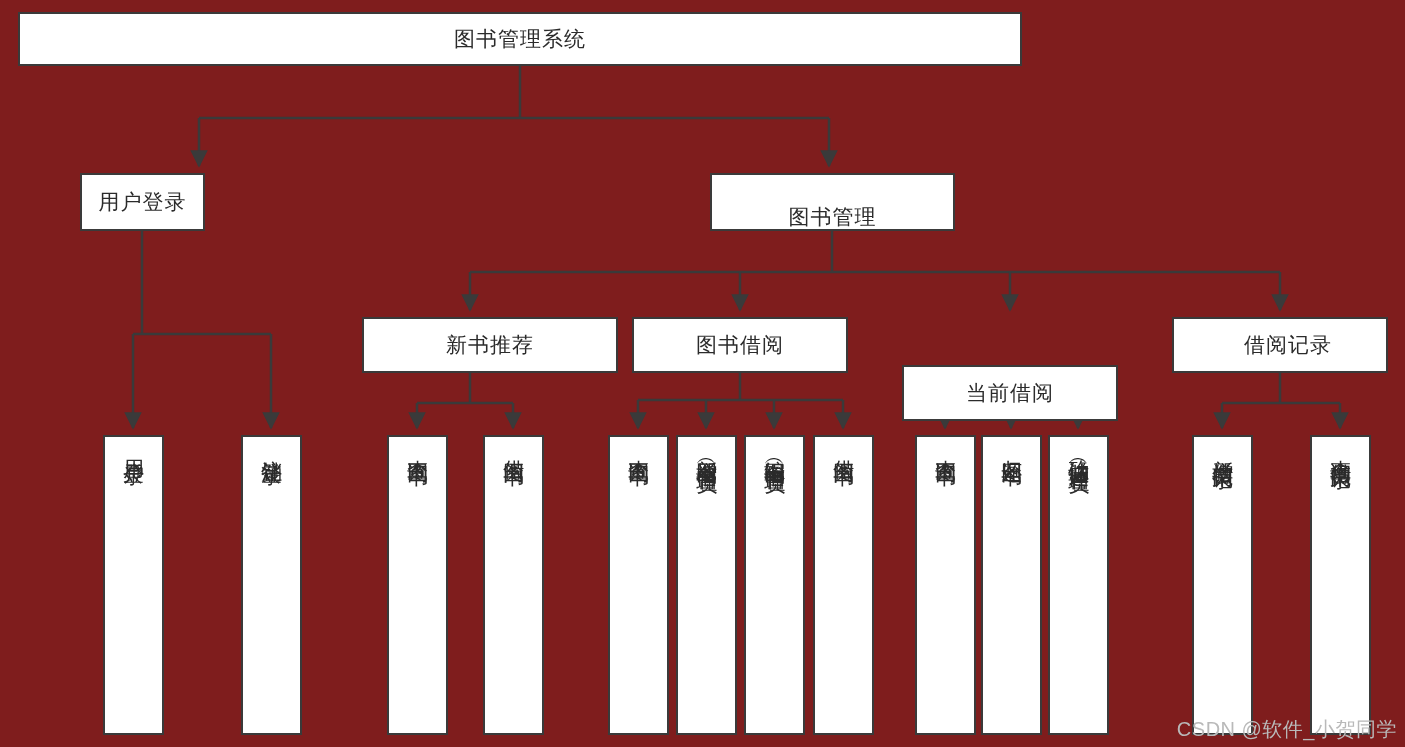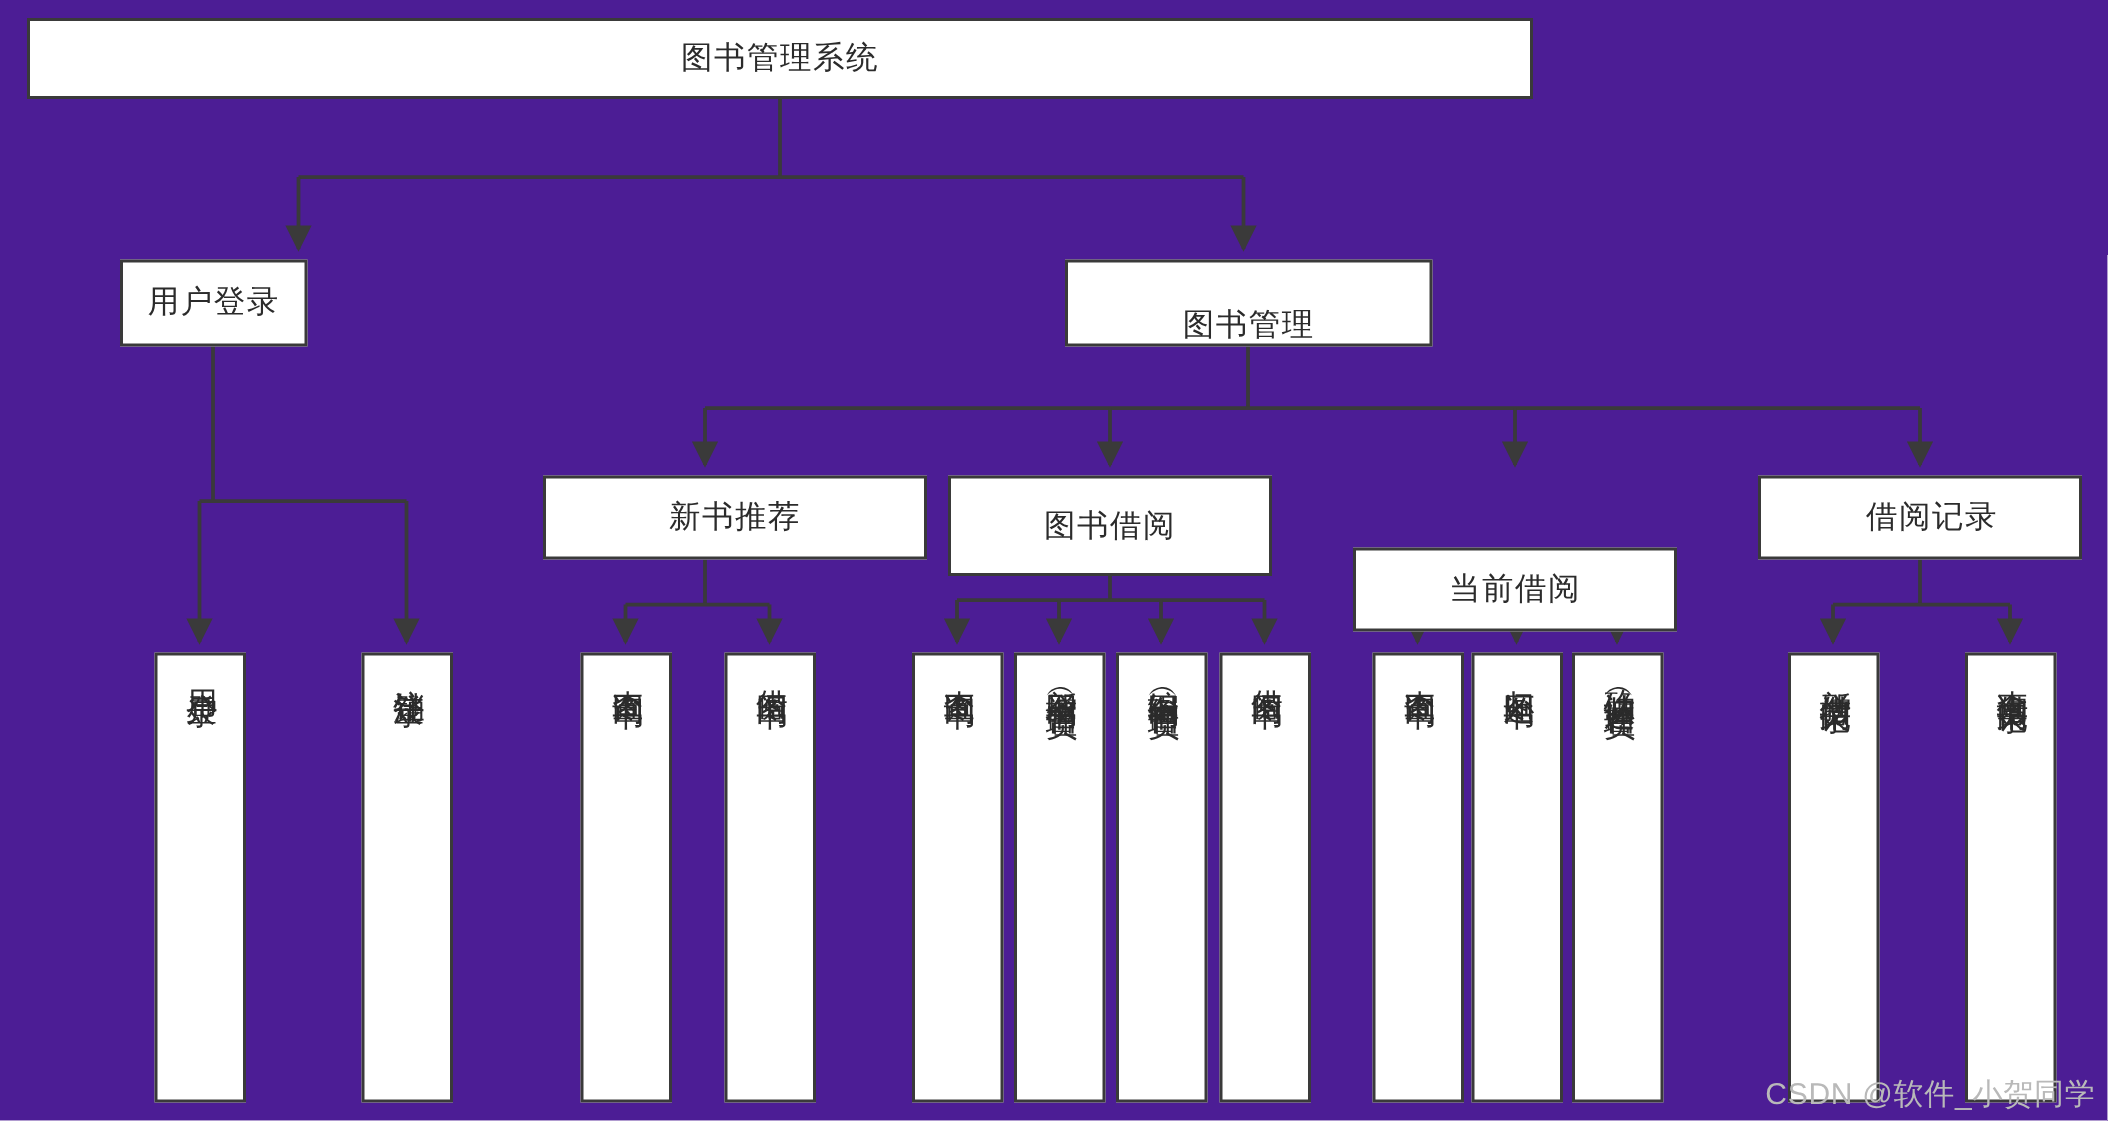--- a/index.html
+++ b/index.html
@@ -7,21 +7,21 @@
     padding: 0;
     background: #ffffff;
   }
   body {
     font-family: "Liberation Sans", "DejaVu Sans", sans-serif;
   }
   #canvas {
     position: relative;
     width: 1405px;
     height: 747px;
-    background: #4c1d95;
+    background: #7f1d1d;
     overflow: hidden;
   }
   svg.connectors {
     position: absolute;
     left: 0;
     top: 0;
     width: 1405px;
     height: 747px;
     pointer-events: none;
   }
@@ -131,21 +131,21 @@
   <div class="node horiz" style="left:80px; top:173px; width:125px; height:58px;">
     <span class="label">用户登录</span>
   </div>
   <div class="node horiz" style="left:710px; top:173px; width:245px; height:58px;align-items:flex-end;">
     <span class="label">图书管理</span>
   </div>
 
   <div class="node horiz" style="left:362px; top:317px; width:256px; height:56px;">
     <span class="label">新书推荐</span>
   </div>
-  <div class="node horiz" style="left:632px; top:317px; width:216px; height:67px;">
+  <div class="node horiz" style="left:632px; top:317px; width:216px; height:56px;">
     <span class="label">图书借阅</span>
   </div>
   <div class="node horiz" style="left:902px; top:317px; width:216px; height:56px;margin-top:48px;">
     <span class="label">当前借阅</span>
   </div>
   <div class="node horiz" style="left:1172px; top:317px; width:216px; height:56px;padding-left:16px;">
     <span class="label">借阅记录</span>
   </div>
 
   <div class="node vert" style="left:103px; top:435px; width:61px; height:300px;">

